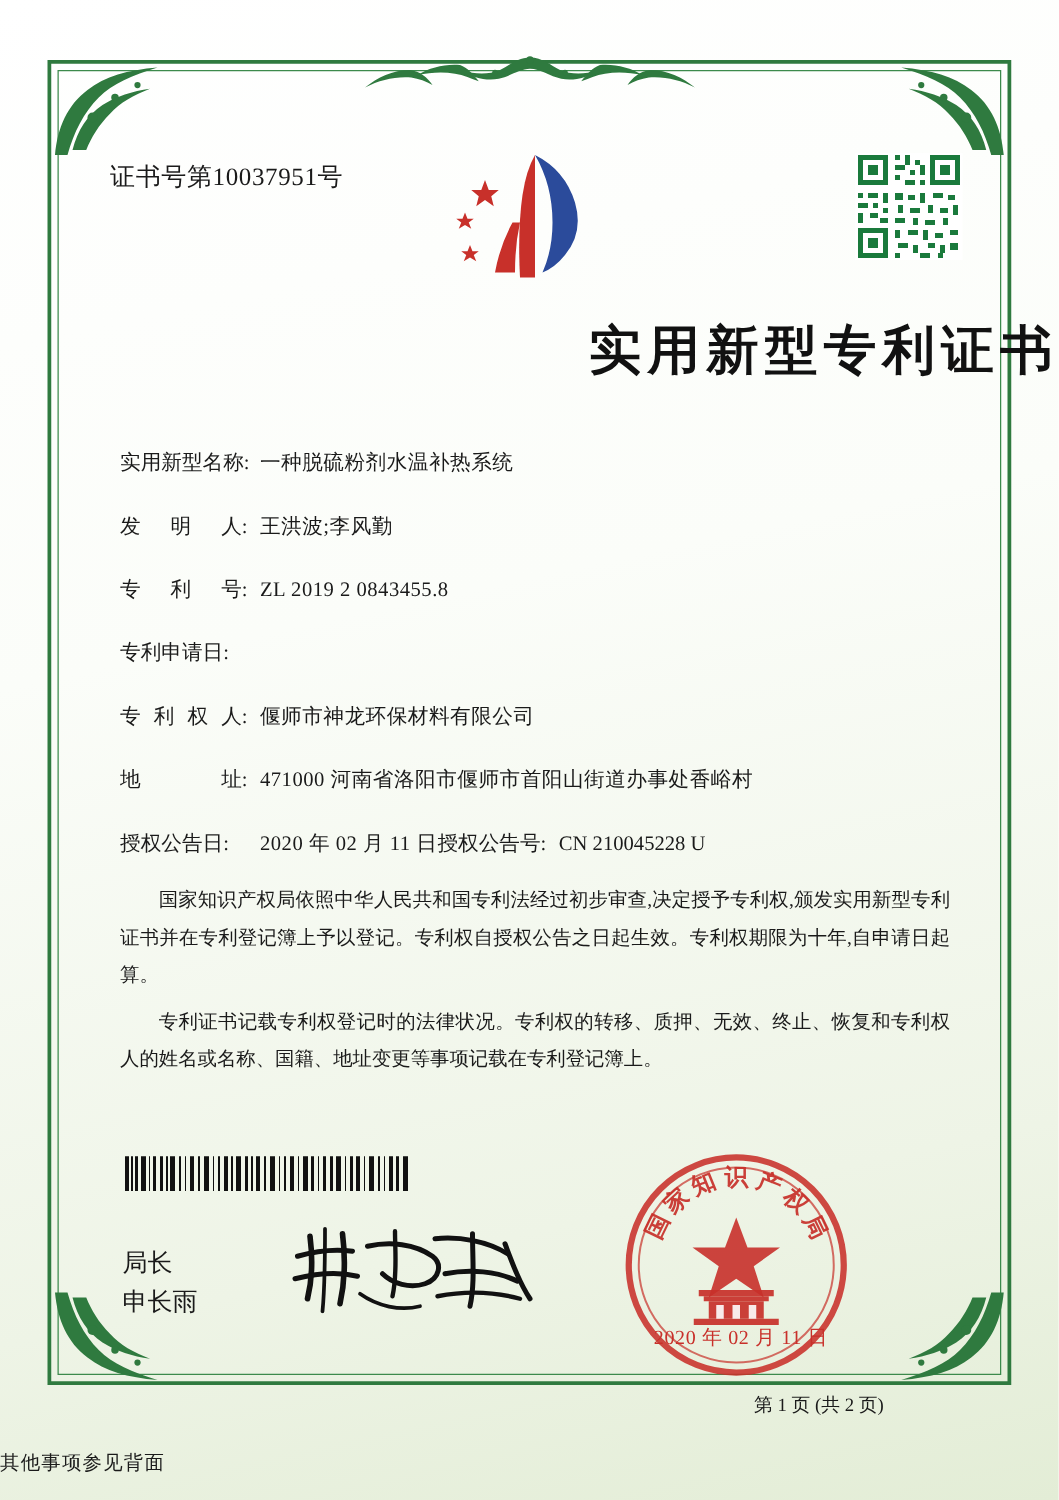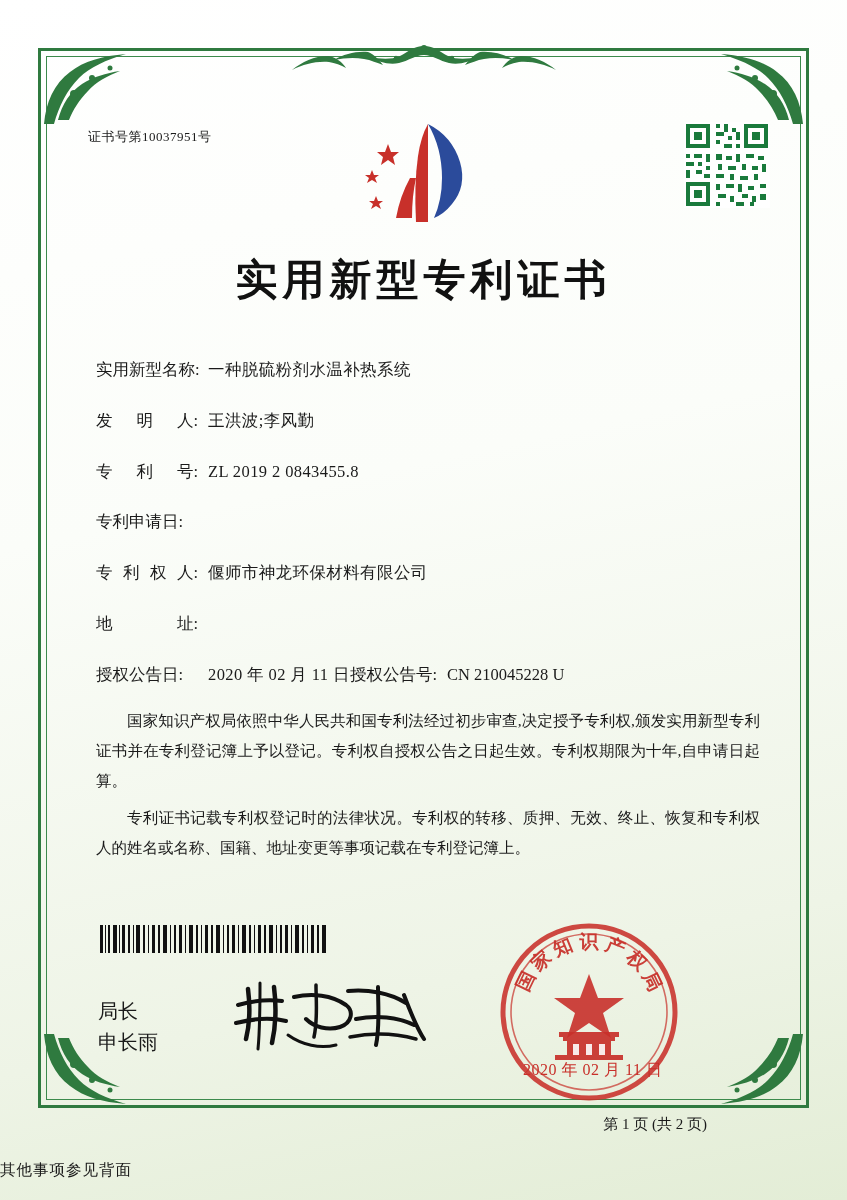--- a/index.html
+++ b/index.html
@@ -59,21 +59,21 @@
     left: 268px; top: 42px;
     width: 312px; height: 40px;
     color: #2f7a3f;
   }
   .top-ornament svg { width: 100%; height: 100%; display: block; }
 
   
   .cert-number {
     position: absolute;
     left: 88px; top: 128px;
-    font-size: 13px;
+    font-size: 20px;
     letter-spacing: 0.5px;
     white-space: nowrap;
   }
 
   .logo {
     position: absolute;
     left: 356px; top: 118px;
     width: 134px; height: 110px;
   }
   .logo svg { width: 100%; height: 100%; display: block; }
@@ -83,21 +83,21 @@
     left: 684px; top: 122px;
     width: 86px; height: 86px;
   }
   .qr svg { width: 100%; height: 100%; display: block; }
 
   
   .title {
     position: absolute;
     left: 0; top: 252px;
     width: 847px;
-    text-align: center;
+    text-align: right;
     font-size: 42px;
     font-weight: bold;
     letter-spacing: 5px;
     color: #111;
     font-family: "Liberation Serif", "DejaVu Serif", serif;
   }
 
   
   .fields {
     position: absolute;
@@ -400,20 +400,21 @@
       <div class="field-sep"></div>
       <div class="field-value">偃师市神龙环保材料有限公司</div>
     </div>
 
     <div class="field-row">
       <div class="field-label spread">
         <span>地</span>
         <span>址:</span>
       </div>
       <div class="field-sep"></div>
+      <div class="field-value">471000 河南省洛阳市偃师市首阳山街道办事处香峪村</div>
     </div>
 
     <div class="field-row dual">
       <div class="field-label">授权公告日:</div>
       <div class="field-sep"></div>
       <div class="field-value">2020 年 02 月 11 日</div>
       <div class="field-label2">授权公告号:</div>
       <div class="field-value2">CN 210045228 U</div>
     </div>
 

